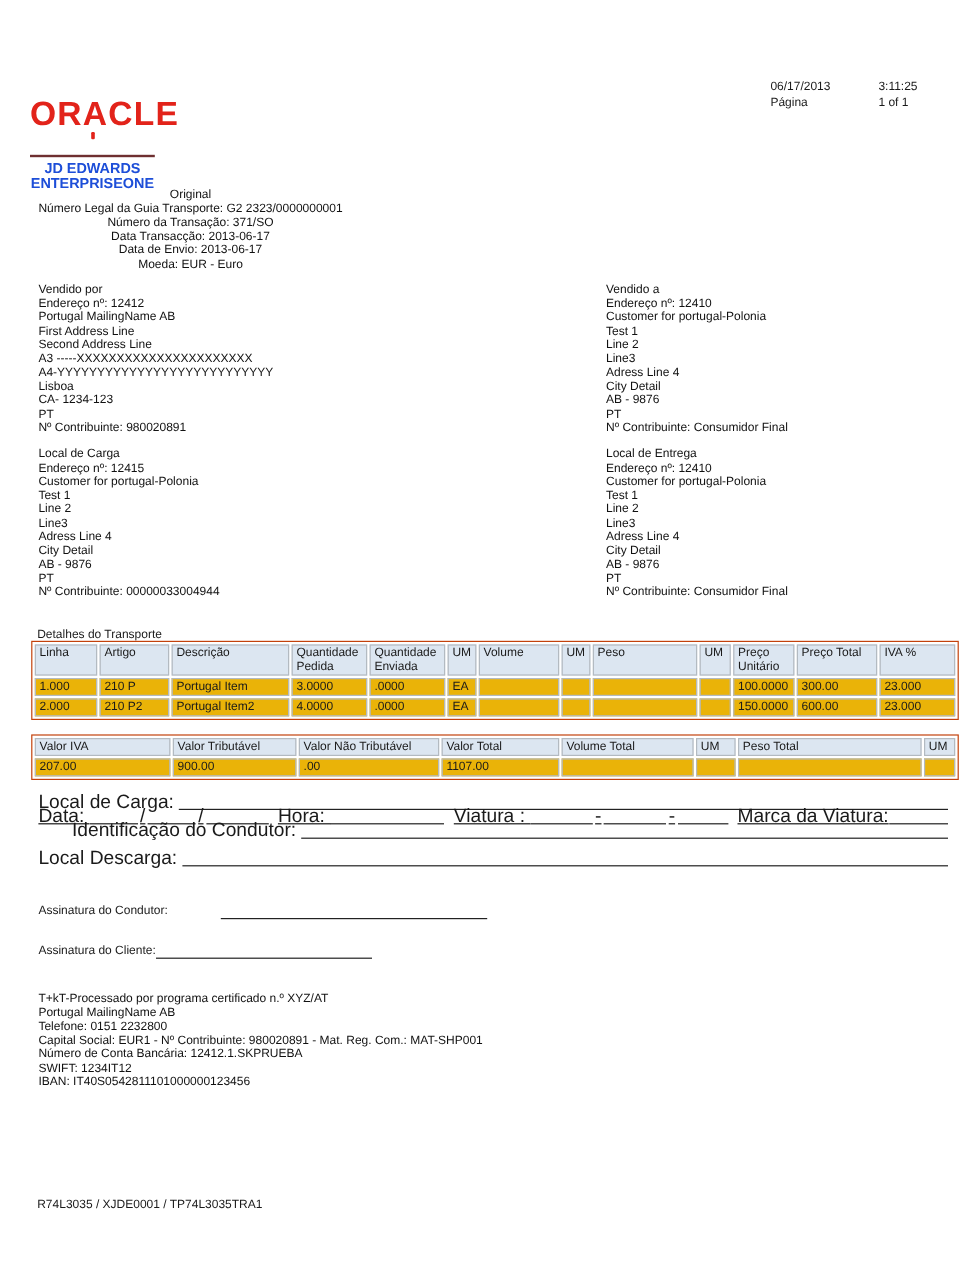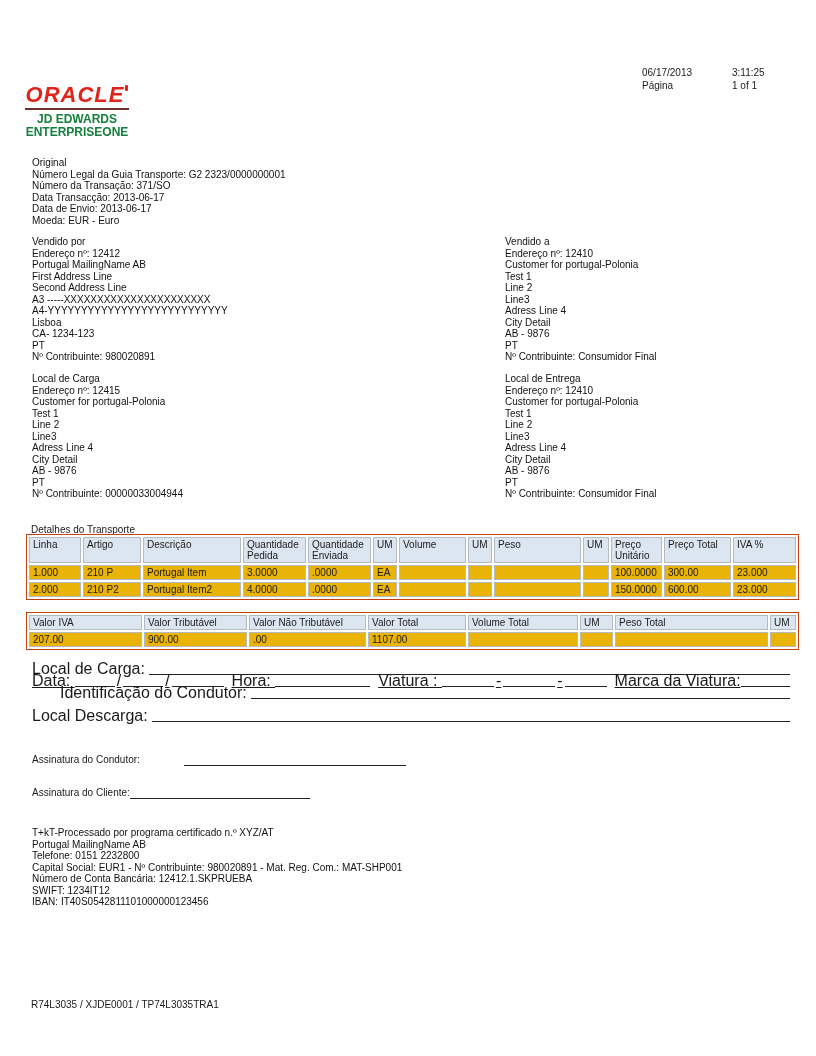--- a/index.html
+++ b/index.html
@@ -2,24 +2,24 @@
 <html><head>
 <meta charset="utf-8">
 <style>
   * { margin:0; padding:0; box-sizing:border-box; }
   html,body { background:#ffffff; }
   body { font-family:"Liberation Sans","DejaVu Sans",sans-serif; color:#1a1a1a; }
   .page { position:relative; width:816px; height:1056px; background:#fff; overflow:hidden; }
 
   
   .logo { position:absolute; left:25px; top:84px; width:104px; text-align:center; }
-  .oracle-word { font-size:22px; font-weight:700; color:#e2231a; letter-spacing:1px; line-height:22px;font-style:italic; }
+  .oracle-word { font-size:28px; font-weight:700; color:#e2231a; letter-spacing:1px; line-height:22px; }
   .tm-mark { display:inline-block; width:3px; height:6px; background:#e2231a; margin-left:1px; vertical-align:top; margin-top:1px; border-radius:1px; }
   .logo-rule { height:2px; background:#6e2f30; margin:2px 0 3px 0; }
-  .logo-sub { font-size:12px; font-weight:700; color:#15803d; line-height:13px; }
+  .logo-sub { font-size:12px; font-weight:700; color:#1d4ed8; line-height:13px; }
   .title { position:absolute; left:0; top:72px; width:816px; text-align:center; font-size:17px; font-weight:700; color:#000; }
   .meta { position:absolute; right:26px; top:67px; display:grid; grid-template-columns:80px 58px; column-gap:10px; row-gap:2px; font-size:10px; text-align:left; }
 
   
   .txtblock { position:absolute; font-size:10px; line-height:11.5px; color:#111; }
   .txtblock div { white-space:pre; }
 
   
   .section-label { position:absolute; left:31px; top:524px; font-size:10px; }
   table.jde { position:absolute; left:26px; border-collapse:separate; border-spacing:2px; background:#fff; border:1px solid #c2410c; table-layout:fixed; }
@@ -56,21 +56,21 @@
   </div>
 
 
   <div class="meta">
     <span>06/17/2013</span>
     <span>3:11:25</span>
     <span>Página</span>
     <span>1 of 1</span>
   </div>
 
-  <div class="txtblock" style="left:32px; top:157px;">
+  <div class="txtblock" style="left:32px; top:157px;text-align:center;">
     <div>Original</div>
     <div>Número Legal da Guia Transporte: G2 2323/0000000001</div>
     <div>Número da Transação: 371/SO</div>
     <div>Data Transacção: 2013-06-17</div>
     <div>Data de Envio: 2013-06-17</div>
     <div>Moeda: EUR - Euro</div>
   </div>
 
   <div class="txtblock" style="left:32px; top:236px;">
     <div>Vendido por</div>

